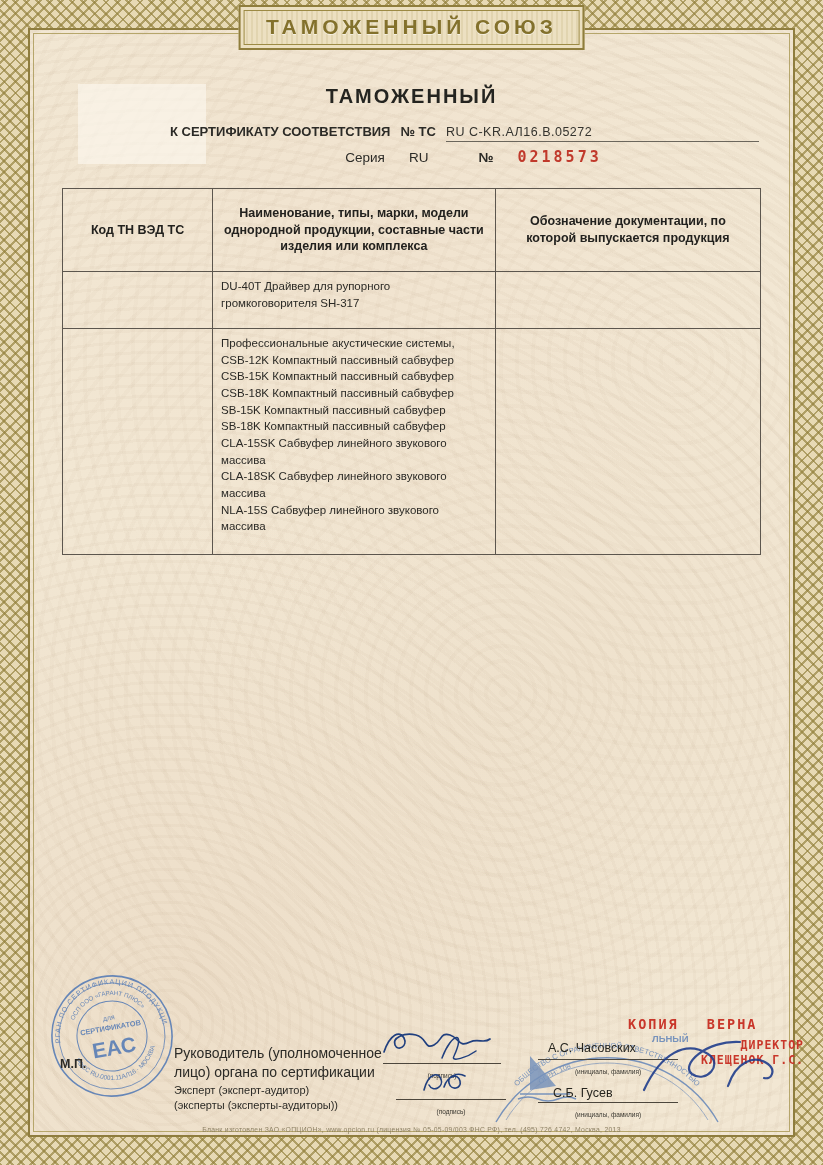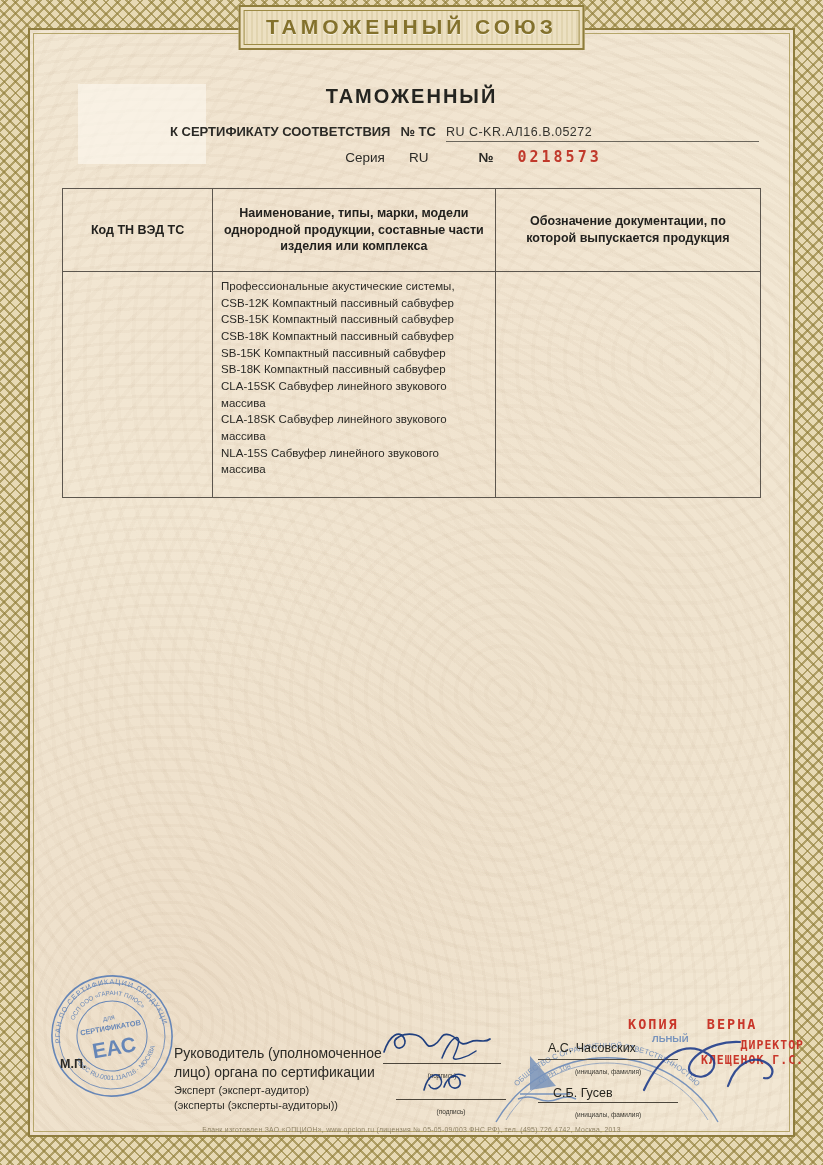--- a/index.html
+++ b/index.html
@@ -142,20 +142,25 @@
         </colgroup>
       <thead>
         <tr>
           <th>Код ТН ВЭД ТС</th>
           <th>Наименование, типы, марки, модели однородной продукции, составные части изделия или комплекса</th>
           <th>Обозначение документации, по которой выпускается продукция</th>
         </tr>
       </thead>
       <tbody>
         <tr>
+          <td class="r1"></td>
+          <td class="r1 pre">DU-40T Драйвер для рупорного громкоговорителя SH-317</td>
+          <td class="r1"></td>
+        </tr>
+        <tr>
           <td class="r2"></td>
           <td class="r2 pre">Профессиональные акустические системы,
 CSB-12K Компактный пассивный сабвуфер
 CSB-15K Компактный пассивный сабвуфер
 CSB-18K Компактный пассивный сабвуфер
 SB-15K  Компактный пассивный сабвуфер
 SB-18K  Компактный пассивный сабвуфер
 CLA-15SK Сабвуфер линейного звукового массива
 CLA-18SK Сабвуфер линейного звукового массива
 NLA-15S Сабвуфер линейного звукового массива</td>

